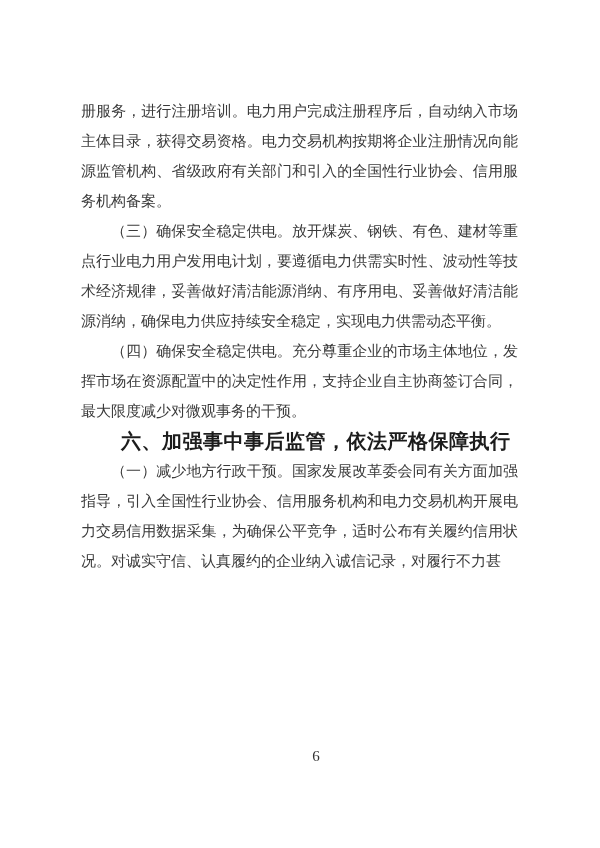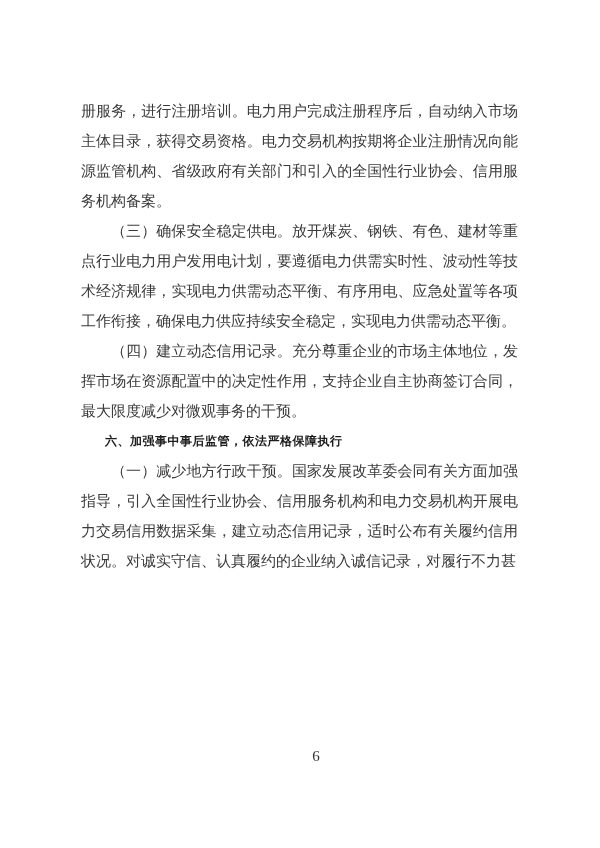--- a/index.html
+++ b/index.html
@@ -32,21 +32,21 @@
   .indent {
     text-indent: 2em;
   }
   .lead {
     font-weight: 400;
   }
   .section-heading {
     margin: 0;
     font-family: "DejaVu Sans", "Liberation Sans", sans-serif;
     font-weight: 700;
-    font-size: 12px;
+    font-size: 20px;
     line-height: 30px;
     color: #1c1c1c;
     text-indent: 2em;
     letter-spacing: 0.5px;
     text-align: left;
   }
   .page-number {
     position: absolute;
     top: 748px;
     left: 0;
@@ -58,25 +58,25 @@
   }
 </style>
 </head>
 <body>
 
 <div class="page">
   <div class="text-block">
 
     <p class="body-para">册服务，进行注册培训。电力用户完成注册程序后，自动纳入市场主体目录，获得交易资格。电力交易机构按期将企业注册情况向能源监管机构、省级政府有关部门和引入的全国性行业协会、信用服务机构备案。</p>
 
-    <p class="body-para indent"><span class="lead">（三）确保安全稳定供电。</span><span>放开煤炭、钢铁、有色、建材等重点行业电力用户发用电计划，要遵循电力供需实时性、波动性等技术经济规律，实现电力供需动态平衡、有序用电、应急处置等各项工作衔接，确保电力供应持续安全稳定，实现电力供需动态平衡。</span></p>
+    <p class="body-para indent"><span class="lead">（三）确保安全稳定供电。</span><span>放开煤炭、钢铁、有色、建材等重点行业电力用户发用电计划，要遵循电力供需实时性、波动性等技术经济规律，妥善做好清洁能源消纳、有序用电、妥善做好清洁能源消纳，确保电力供应持续安全稳定，实现电力供需动态平衡。</span></p>
 
-    <p class="body-para indent"><span class="lead">（四）建立动态信用记录。</span><span>充分尊重企业的市场主体地位，发挥市场在资源配置中的决定性作用，支持企业自主协商签订合同，最大限度减少对微观事务的干预。</span></p>
+    <p class="body-para indent"><span class="lead">（四）确保安全稳定供电。</span><span>充分尊重企业的市场主体地位，发挥市场在资源配置中的决定性作用，支持企业自主协商签订合同，最大限度减少对微观事务的干预。</span></p>
 
 
     <h2 class="section-heading">六、加强事中事后监管，依法严格保障执行</h2>
 
-    <p class="body-para indent"><span class="lead">（一）减少地方行政干预。</span><span>国家发展改革委会同有关方面加强指导，引入全国性行业协会、信用服务机构和电力交易机构开展电力交易信用数据采集，建立动态信用记录，适时公布有关履约信用状况。对诚实守信、认真履约的企业纳入诚信记录，对履行不力甚</span></p>
+    <p class="body-para indent"><span class="lead">（一）减少地方行政干预。</span><span>国家发展改革委会同有关方面加强指导，引入全国性行业协会、信用服务机构和电力交易机构开展电力交易信用数据采集，为确保公平竞争，适时公布有关履约信用状况。对诚实守信、认真履约的企业纳入诚信记录，对履行不力甚</span></p>
 
   </div>
 
   <div class="page-number">6</div>
 </div>
 
 </body></html>

